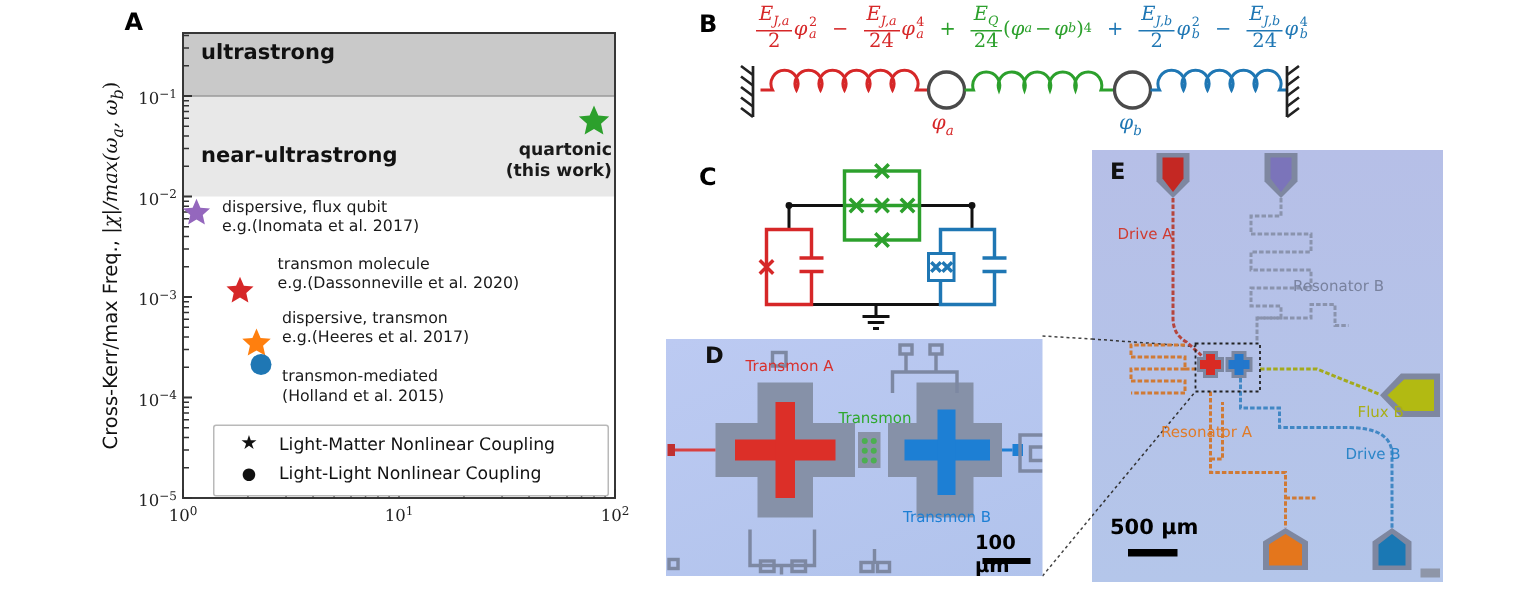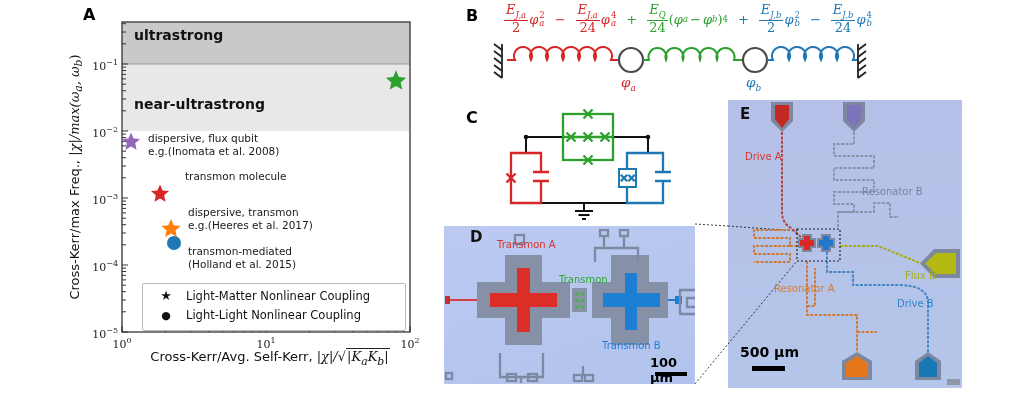--- a/index.html
+++ b/index.html
@@ -153,30 +153,32 @@
   <div class="ytick" style="top:257px;"><span>10</span><sup>−4</sup></div>
   <div class="ytick" style="top:324px;"><span>10</span><sup>−5</sup></div>
 
   <div class="xtick" style="left:100px;"><span>10</span><sup>0</sup></div>
   <div class="xtick" style="left:244px;"><span>10</span><sup>1</sup></div>
   <div class="xtick" style="left:388px;"><span>10</span><sup>2</sup></div>
 
   <div class="ylab">
     <span>Cross-Kerr/max Freq., </span><span class="serif it"><span>|χ|/max(ω</span><sub>a</sub><span>, ω</span><sub>b</sub><span class="up">)</span></span>
   </div>
-  <div class="xlab">
-    <span>Cross-Kerr/Avg. Self-Kerr, </span><span class="serif it"><span>|χ|/</span></span><span class="serif">√</span><span class="serif it rad"><span>|K</span><sub>a</sub><span>K</span><sub>b</sub><span>|</span></span>
-  </div>
-
+
+  <div class="quart">
+    <div>quartonic</div>
+    <div>(this work)</div>
+  </div>
   <div class="ann" style="left:148px;top:132px;">
     <div>dispersive, flux qubit</div>
-    <div>e.g.(Inomata et al. 2008)</div>
+    <div>e.g.(Inomata et al. 2017)</div>
   </div>
   <div class="ann" style="left:185px;top:170px;">
     <div>transmon molecule</div>
+    <div>e.g.(Dassonneville et al. 2020)</div>
   </div>
   <div class="ann" style="left:188px;top:206px;">
     <div>dispersive, transmon</div>
     <div>e.g.(Heeres et al. 2017)</div>
   </div>
   <div class="ann" style="left:188px;top:245px;">
     <div>transmon-mediated</div>
     <div>(Holland et al. 2015)</div>
   </div>
 

